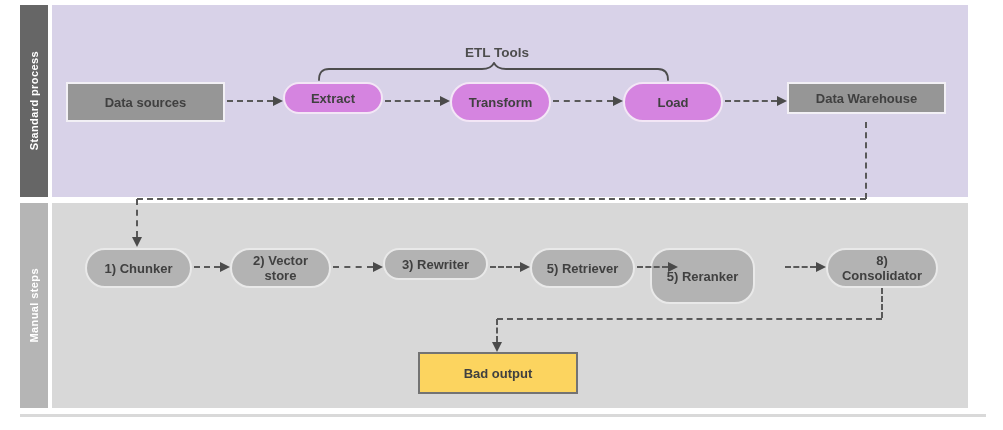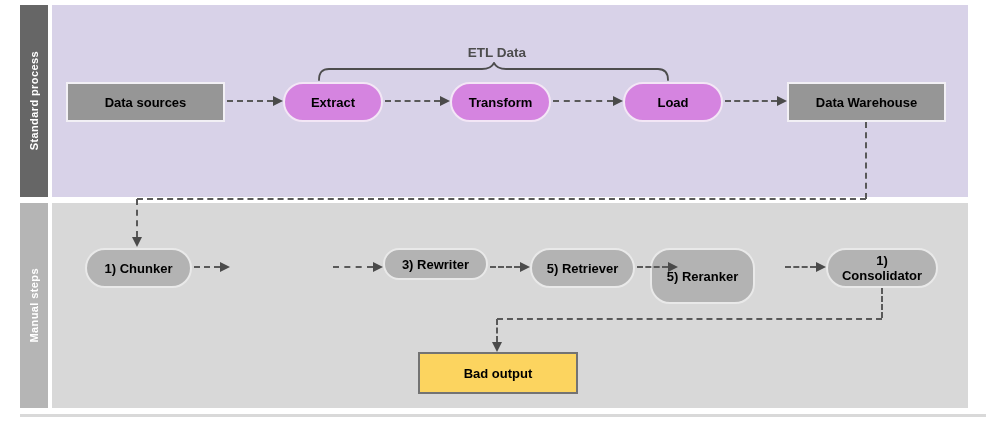--- a/index.html
+++ b/index.html
@@ -16,21 +16,21 @@
   .lane-label span{
     writing-mode:vertical-rl;transform:rotate(180deg);
     color:#ffffff;font-weight:bold;font-size:11px;letter-spacing:.4px;white-space:nowrap;
   }
   .lane-body{background:#d8d2e8;}
   .lane-body.manual{background:#d8d8d8;}
   .page-rule{background:#d9d9d9;}
   
   .node{
     display:flex;align-items:center;justify-content:center;text-align:center;
-    color:#000000;font-weight:bold;font-size:13px;line-height:15px;box-sizing:border-box;
+    color:#404040;font-weight:bold;font-size:13px;line-height:15px;box-sizing:border-box;
   }
   .proc-box{background:#969696;border:2px solid #f2f0f5;}
   .etl-pill{background:#d584e0;border:2px solid #f3e6f6;border-radius:20px;}
   .man-pill{background:#b3b3b3;border:2px solid #e9e9e9;border-radius:20px;padding:0 10px;}
   .bad-box{background:#fcd45f;border:2px solid #737373;}
   
   .etl-label{color:#4d4d4d;font-weight:bold;font-size:13.5px;text-align:center;}
   
   .dash-h{height:0;border-top:2px dashed #595959;}
   .dash-v{width:0;border-left:2px dashed #595959;}
@@ -47,53 +47,54 @@
   </div>
   <div class="abs lane-body" style="left:52px;top:5px;width:916px;height:192px;"></div>
 
   <div class="abs lane-label manual" style="left:20px;top:203px;width:28px;height:205px;">
     <span>Manual steps</span>
   </div>
   <div class="abs lane-body manual" style="left:52px;top:203px;width:916px;height:205px;"></div>
 
   <div class="abs page-rule" style="left:20px;top:414px;width:966px;height:3px;"></div>
 
-  <div class="abs etl-label" style="left:437px;top:45px;width:120px;">ETL Data</div>
+  <div class="abs etl-label" style="left:437px;top:45px;width:120px;">ETL Tools</div>
   <svg class="abs" style="left:318px;top:62px;" width="351" height="19" viewBox="0 0 351 19">
     <path d="M 1 18 Q 1 7 11 7 L 164 7 Q 173 7 176 1 Q 179 7 188 7 L 340 7 Q 350 7 350 18" fill="none" stroke="#4d4d4d" stroke-width="1.8" stroke-linecap="round"></path>
   </svg>
 
   <div class="abs node proc-box" style="left:66px;top:82px;width:159px;height:40px;">Data sources</div>
-  <div class="abs node etl-pill" style="left:283px;top:82px;width:100px;height:40px;">Extract</div>
+  <div class="abs node etl-pill" style="left:283px;top:82px;width:100px;height:32px;">Extract</div>
   <div class="abs node etl-pill" style="left:623px;top:82px;width:100px;height:40px;">Load</div>
   <div class="abs node etl-pill" style="left:450px;top:82px;width:101px;height:40px;">Transform</div>
-  <div class="abs node proc-box" style="left:787px;top:82px;width:159px;height:40px;">Data Warehouse</div>
+  <div class="abs node proc-box" style="left:787px;top:82px;width:159px;height:32px;">Data Warehouse</div>
 
   <div class="abs dash-h" style="left:227px;top:100px;width:46px;"></div>
   <div class="abs ah-right" style="left:273px;top:96px;"></div>
 
   <div class="abs dash-h" style="left:385px;top:100px;width:55px;"></div>
   <div class="abs ah-right" style="left:440px;top:96px;"></div>
 
   <div class="abs dash-h" style="left:553px;top:100px;width:60px;"></div>
   <div class="abs ah-right" style="left:613px;top:96px;"></div>
 
   <div class="abs dash-h" style="left:725px;top:100px;width:52px;"></div>
   <div class="abs ah-right" style="left:777px;top:96px;"></div>
 
   <div class="abs dash-v" style="left:865px;top:122px;height:77px;"></div>
   <div class="abs dash-h" style="left:137px;top:198px;width:729px;"></div>
   <div class="abs dash-v" style="left:136px;top:199px;height:38px;"></div>
   <div class="abs ah-down" style="left:132px;top:237px;"></div>
 
   <div class="abs node man-pill" style="left:85px;top:248px;width:107px;height:40px;">1) Chunker</div>
+  <div class="abs node man-pill" style="left:230px;top:248px;width:101px;height:40px;">2) Vector store</div>
   <div class="abs node man-pill" style="left:383px;top:248px;width:105px;height:32px;">3) Rewriter</div>
   <div class="abs node man-pill" style="left:530px;top:248px;width:105px;height:40px;">5) Retriever</div>
   <div class="abs node man-pill" style="left:650px;top:248px;width:105px;height:56px;">5) Reranker</div>
-  <div class="abs node man-pill" style="left:826px;top:248px;width:112px;height:40px;">1) Consolidator</div>
+  <div class="abs node man-pill" style="left:826px;top:248px;width:112px;height:40px;">8) Consolidator</div>
 
   <div class="abs dash-h" style="left:194px;top:266px;width:26px;"></div>
   <div class="abs ah-right" style="left:220px;top:262px;"></div>
 
   <div class="abs dash-h" style="left:333px;top:266px;width:40px;"></div>
   <div class="abs ah-right" style="left:373px;top:262px;"></div>
 
   <div class="abs dash-h" style="left:490px;top:266px;width:30px;"></div>
   <div class="abs ah-right" style="left:520px;top:262px;"></div>
 

